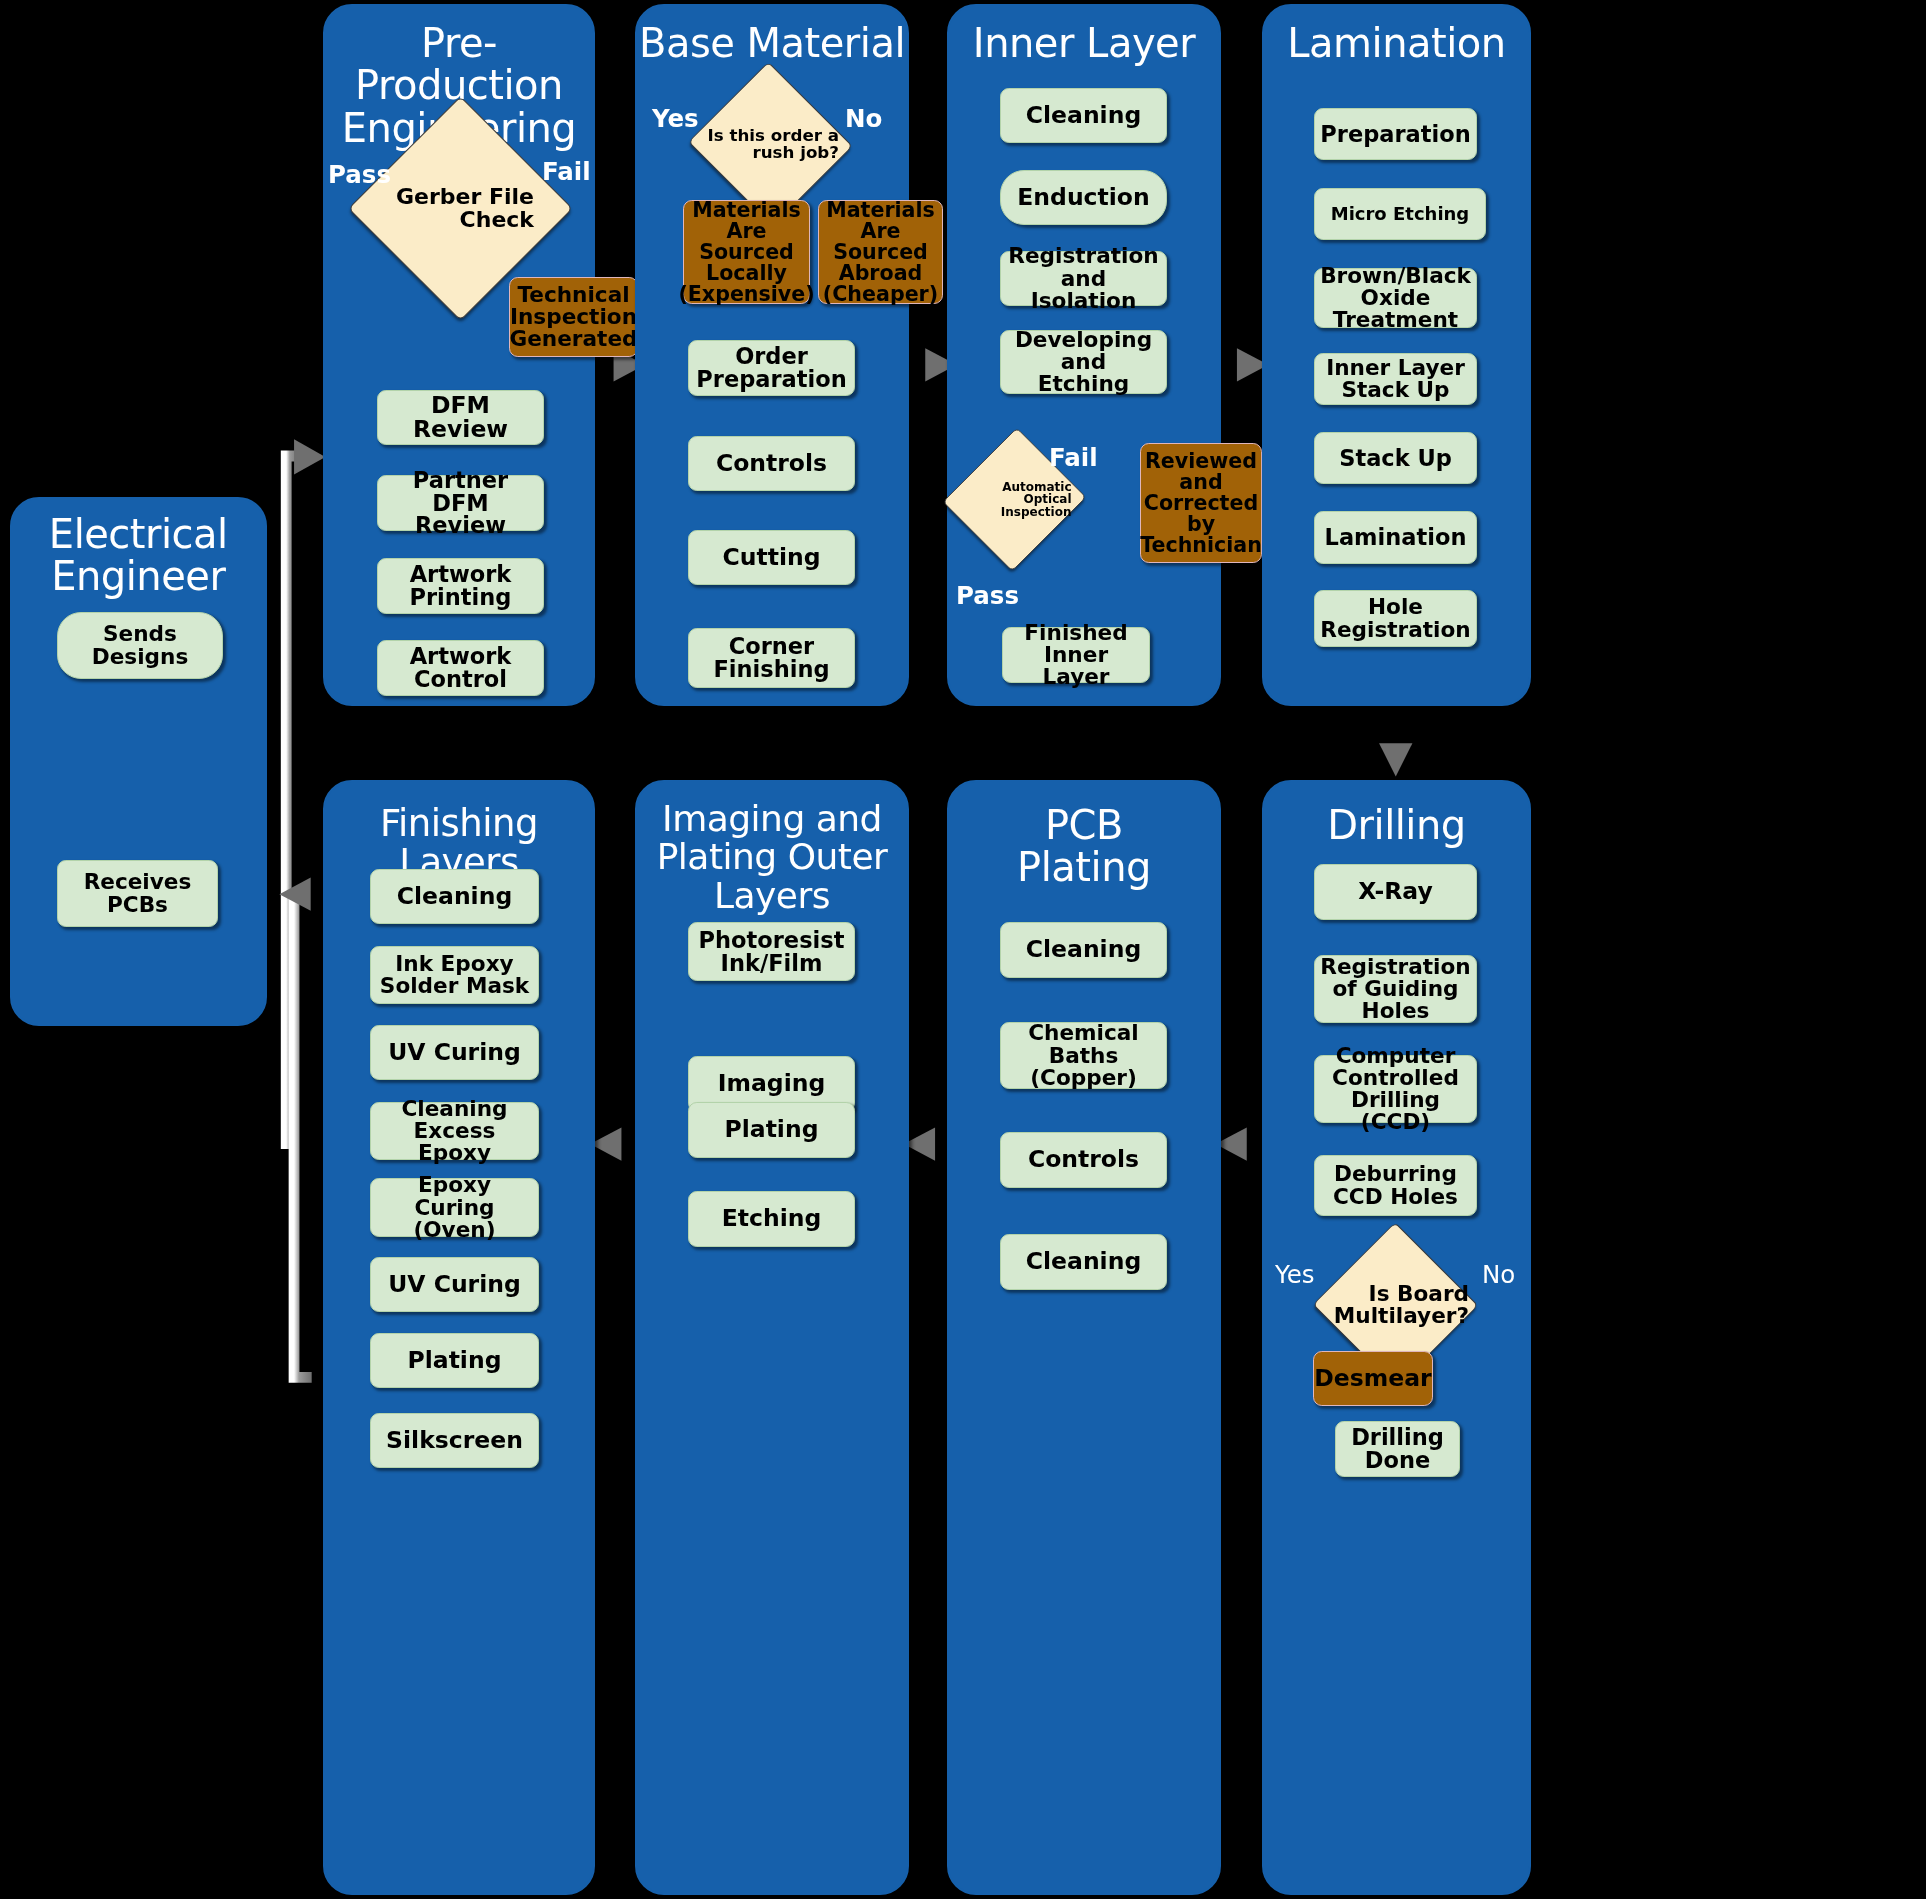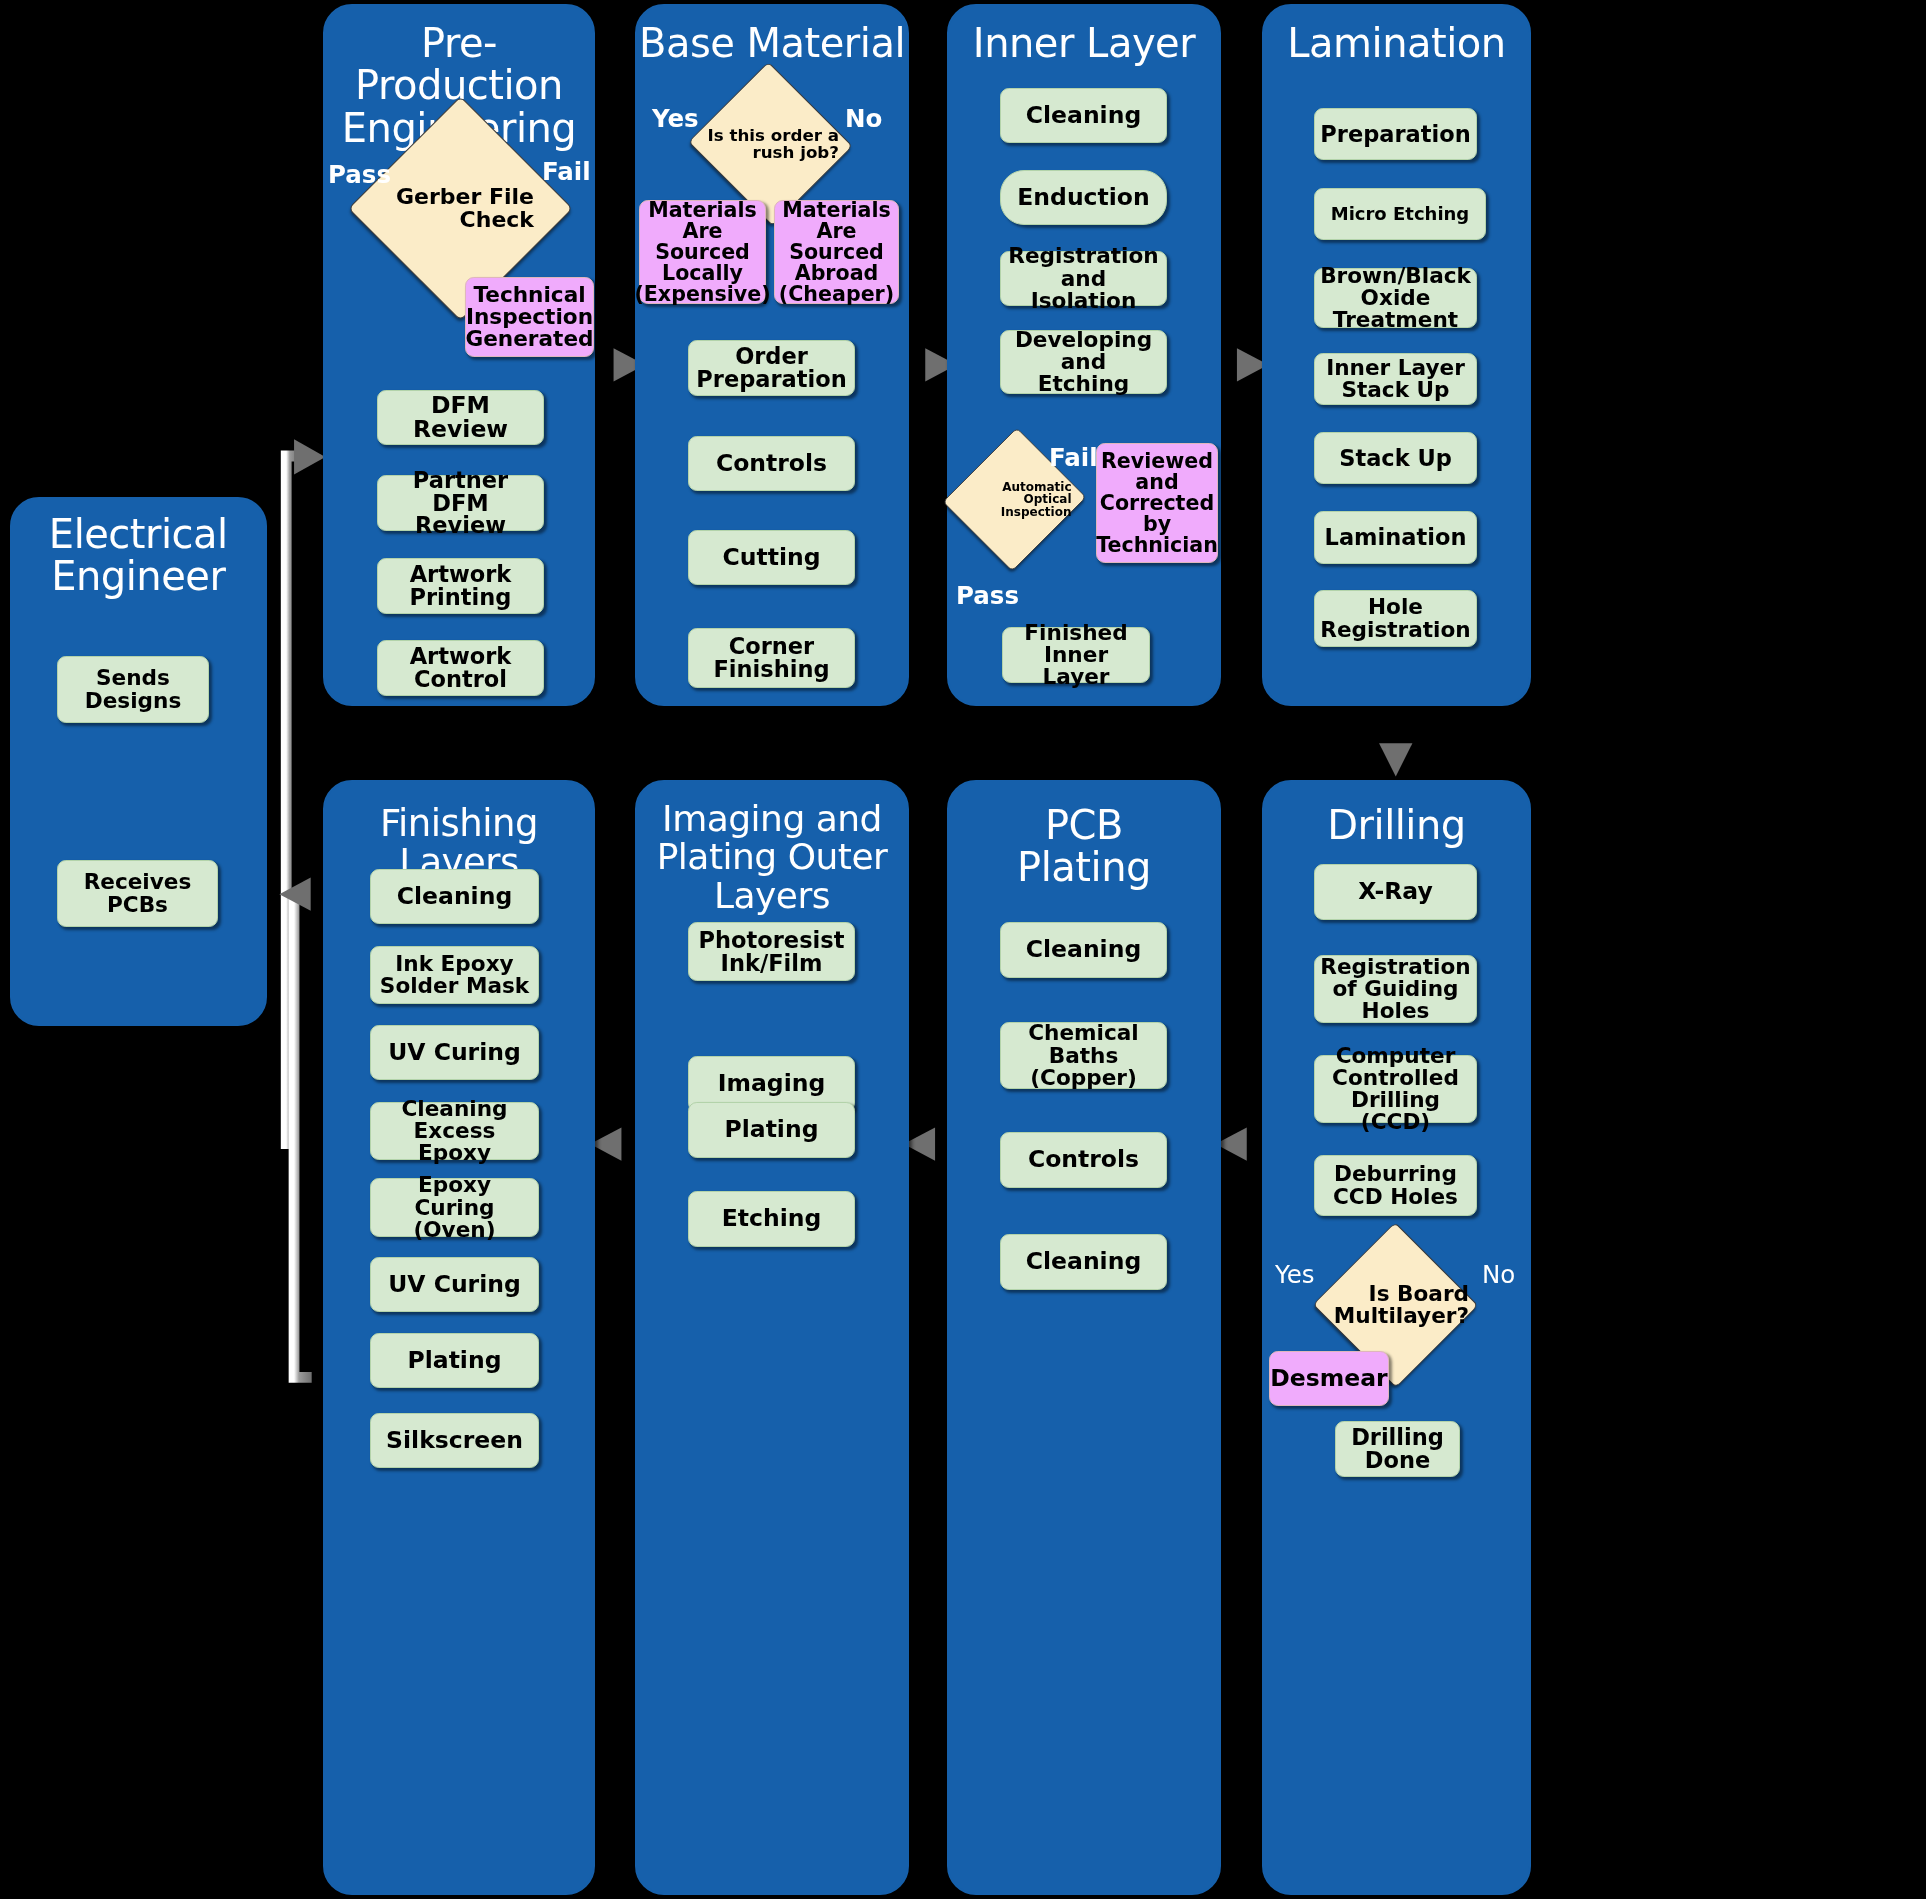--- a/index.html
+++ b/index.html
@@ -47,21 +47,21 @@
     border: 1.5px solid #9fc79a;
     font-weight: bold;
     color: #000000;
     line-height: 1.02;
     box-shadow: 2.9px 2.9px 2.9px rgba(0,0,0,0.45);
     font-family: "DejaVu Sans", sans-serif;
     padding: 2px 3.9px;
     white-space: pre-line;
   }
   .n-process { background: #d6e9d0; border-color: #b3d3aa; }
-  .n-issue   { background: #f0abfc; border-color: #dfb6bc; }
+  .n-issue   { background: #a16207; border-color: #dfb6bc; margin-left: 44px; }
 
   .diamond-wrap {
     position: absolute;
     display: flex;
     align-items: center;
     justify-content: center;
   }
   .diamond-shape {
     position: absolute;
     inset: 0;
@@ -210,21 +210,21 @@
       <path d="M634,1150 L602,1167 L634,1184 z" fill="#6f6f6f"></path>
 
       <path d="M318,1405 L300,1405 L300,912 L300,912" stroke="url(#gray)" stroke-width="11" fill="none"></path>
       <path d="M317,895 L285,912 L317,929 z" fill="#6f6f6f"></path>
     </g>
   </svg>
 
   <div class="cluster" style="left:9.8px; top:497px; width:257px; height:529px;">
     <div class="cluster-title" style="top:13.7px; font-size:40px;">Electrical Engineer</div>
   </div>
-  <div class="node n-process" style="left:57px; top:656px; width:152px; height:67px; font-size:21.6px;">Sends
+  <div class="node n-process" style="left:57px; top:612px; width:166px; height:67px; font-size:21.6px;border-radius:24px;">Sends
 Designs</div>
   <div class="node n-process" style="left:57px; top:860px; width:161px; height:67px; font-size:21.6px;">Receives
 PCBs</div>
 
   <div class="cluster" style="left:323px; top:3.9px; width:272px; height:702px;">
     <div class="cluster-title" style="top:15.7px; font-size:40px;">Pre-Production
 Engineering</div>
   </div>
   <div class="diamond-wrap" style="left:381px; top:129px; width:159px; height:159px;">
     <div class="diamond-shape"></div>

